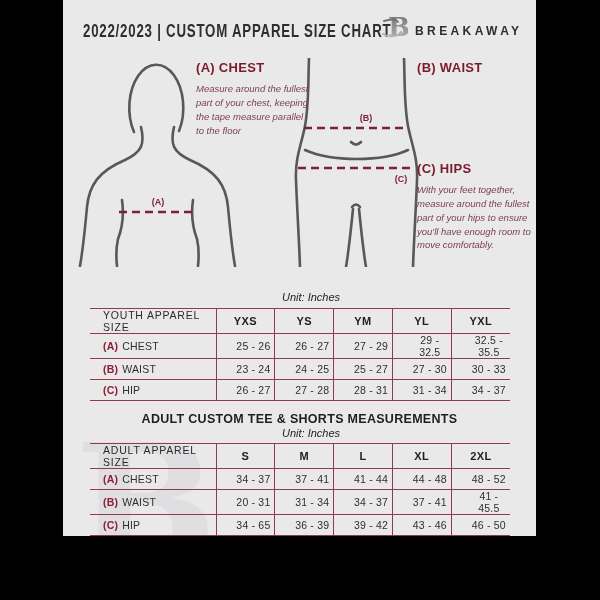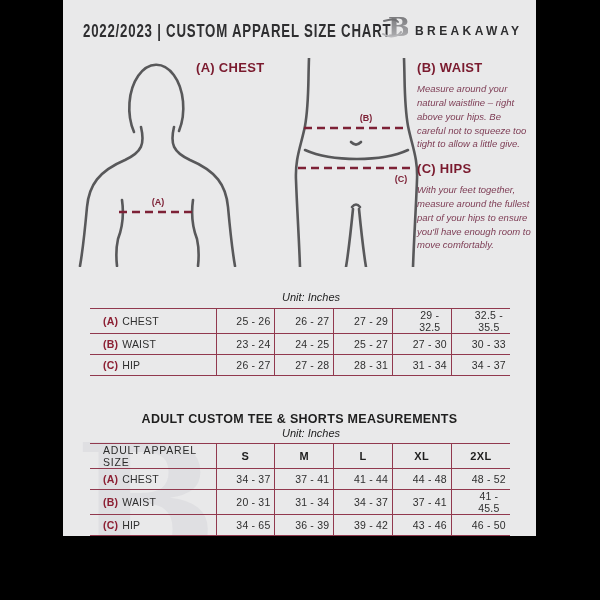--- a/index.html
+++ b/index.html
@@ -95,33 +95,41 @@
         <path d="M 63,151 C 61,171 59,191 56,209"></path>
         <path d="M 69,151 C 71,171 73,191 76,209"></path>
       </g>
       <path d="M 14,70 L 118,70" stroke="#7d2136" stroke-width="2.4" stroke-dasharray="8 5" fill="none"></path>
       <text x="76" y="63" text-anchor="middle" font-size="9" font-weight="bold" fill="#7d2136">(B)</text>
       <path d="M 8,110 L 123,110" stroke="#7d2136" stroke-width="2.4" stroke-dasharray="8 5" fill="none"></path>
       <text x="111" y="124" text-anchor="middle" font-size="9" font-weight="bold" fill="#7d2136">(C)</text>
     </svg>
 
     <div class="g-head" style="left:133px;top:60px">(A) CHEST</div>
+    <div class="g-body" style="left:133px;top:82px;width:114px">Measure around the fullest part of your chest, keeping the tape measure parallel to the floor</div>
 
     <div class="g-head" style="left:354px;top:60px">(B) WAIST</div>
-    <div class="g-body" style="left:354px;top:82px;width:112px">Measure around your natural waistline – right above your hips. Be careful not to squeeze too tight to allow a little give.</div>
 
     <div class="g-head" style="left:354px;top:161px">(C) HIPS</div>
     <div class="g-body" style="left:354px;top:183px;width:118px">With your feet together, measure around the fullest part of your hips to ensure you'll have enough room to move comfortably.</div>
 
     <div class="watermark">B</div>
 
     <div class="sec-unit" style="top:291px">Unit: Inches</div>
 
     <table class="size" style="top:308px">
       <tbody>
+          <tr class="h-row">
+        <th class="c0">YOUTH APPAREL SIZE</th>
+        <th class="size-h v">YXS</th>
+        <th class="size-h v">YS</th>
+        <th class="size-h v">YM</th>
+        <th class="size-h v">YL</th>
+        <th class="size-h v">YXL</th>
+      </tr>
       <tr class="d-row">
         <td class="c0 lbl"><span class="pfx">(A)</span><span>CHEST</span></td>
         <td class="v">25 - 26</td>
         <td class="v">26 - 27</td>
         <td class="v">27 - 29</td>
         <td class="v">29 - 32.5</td>
         <td class="v">32.5 - 35.5</td>
       </tr>
       <tr class="d-row">
         <td class="c0 lbl"><span class="pfx">(B)</span><span>WAIST</span></td>

